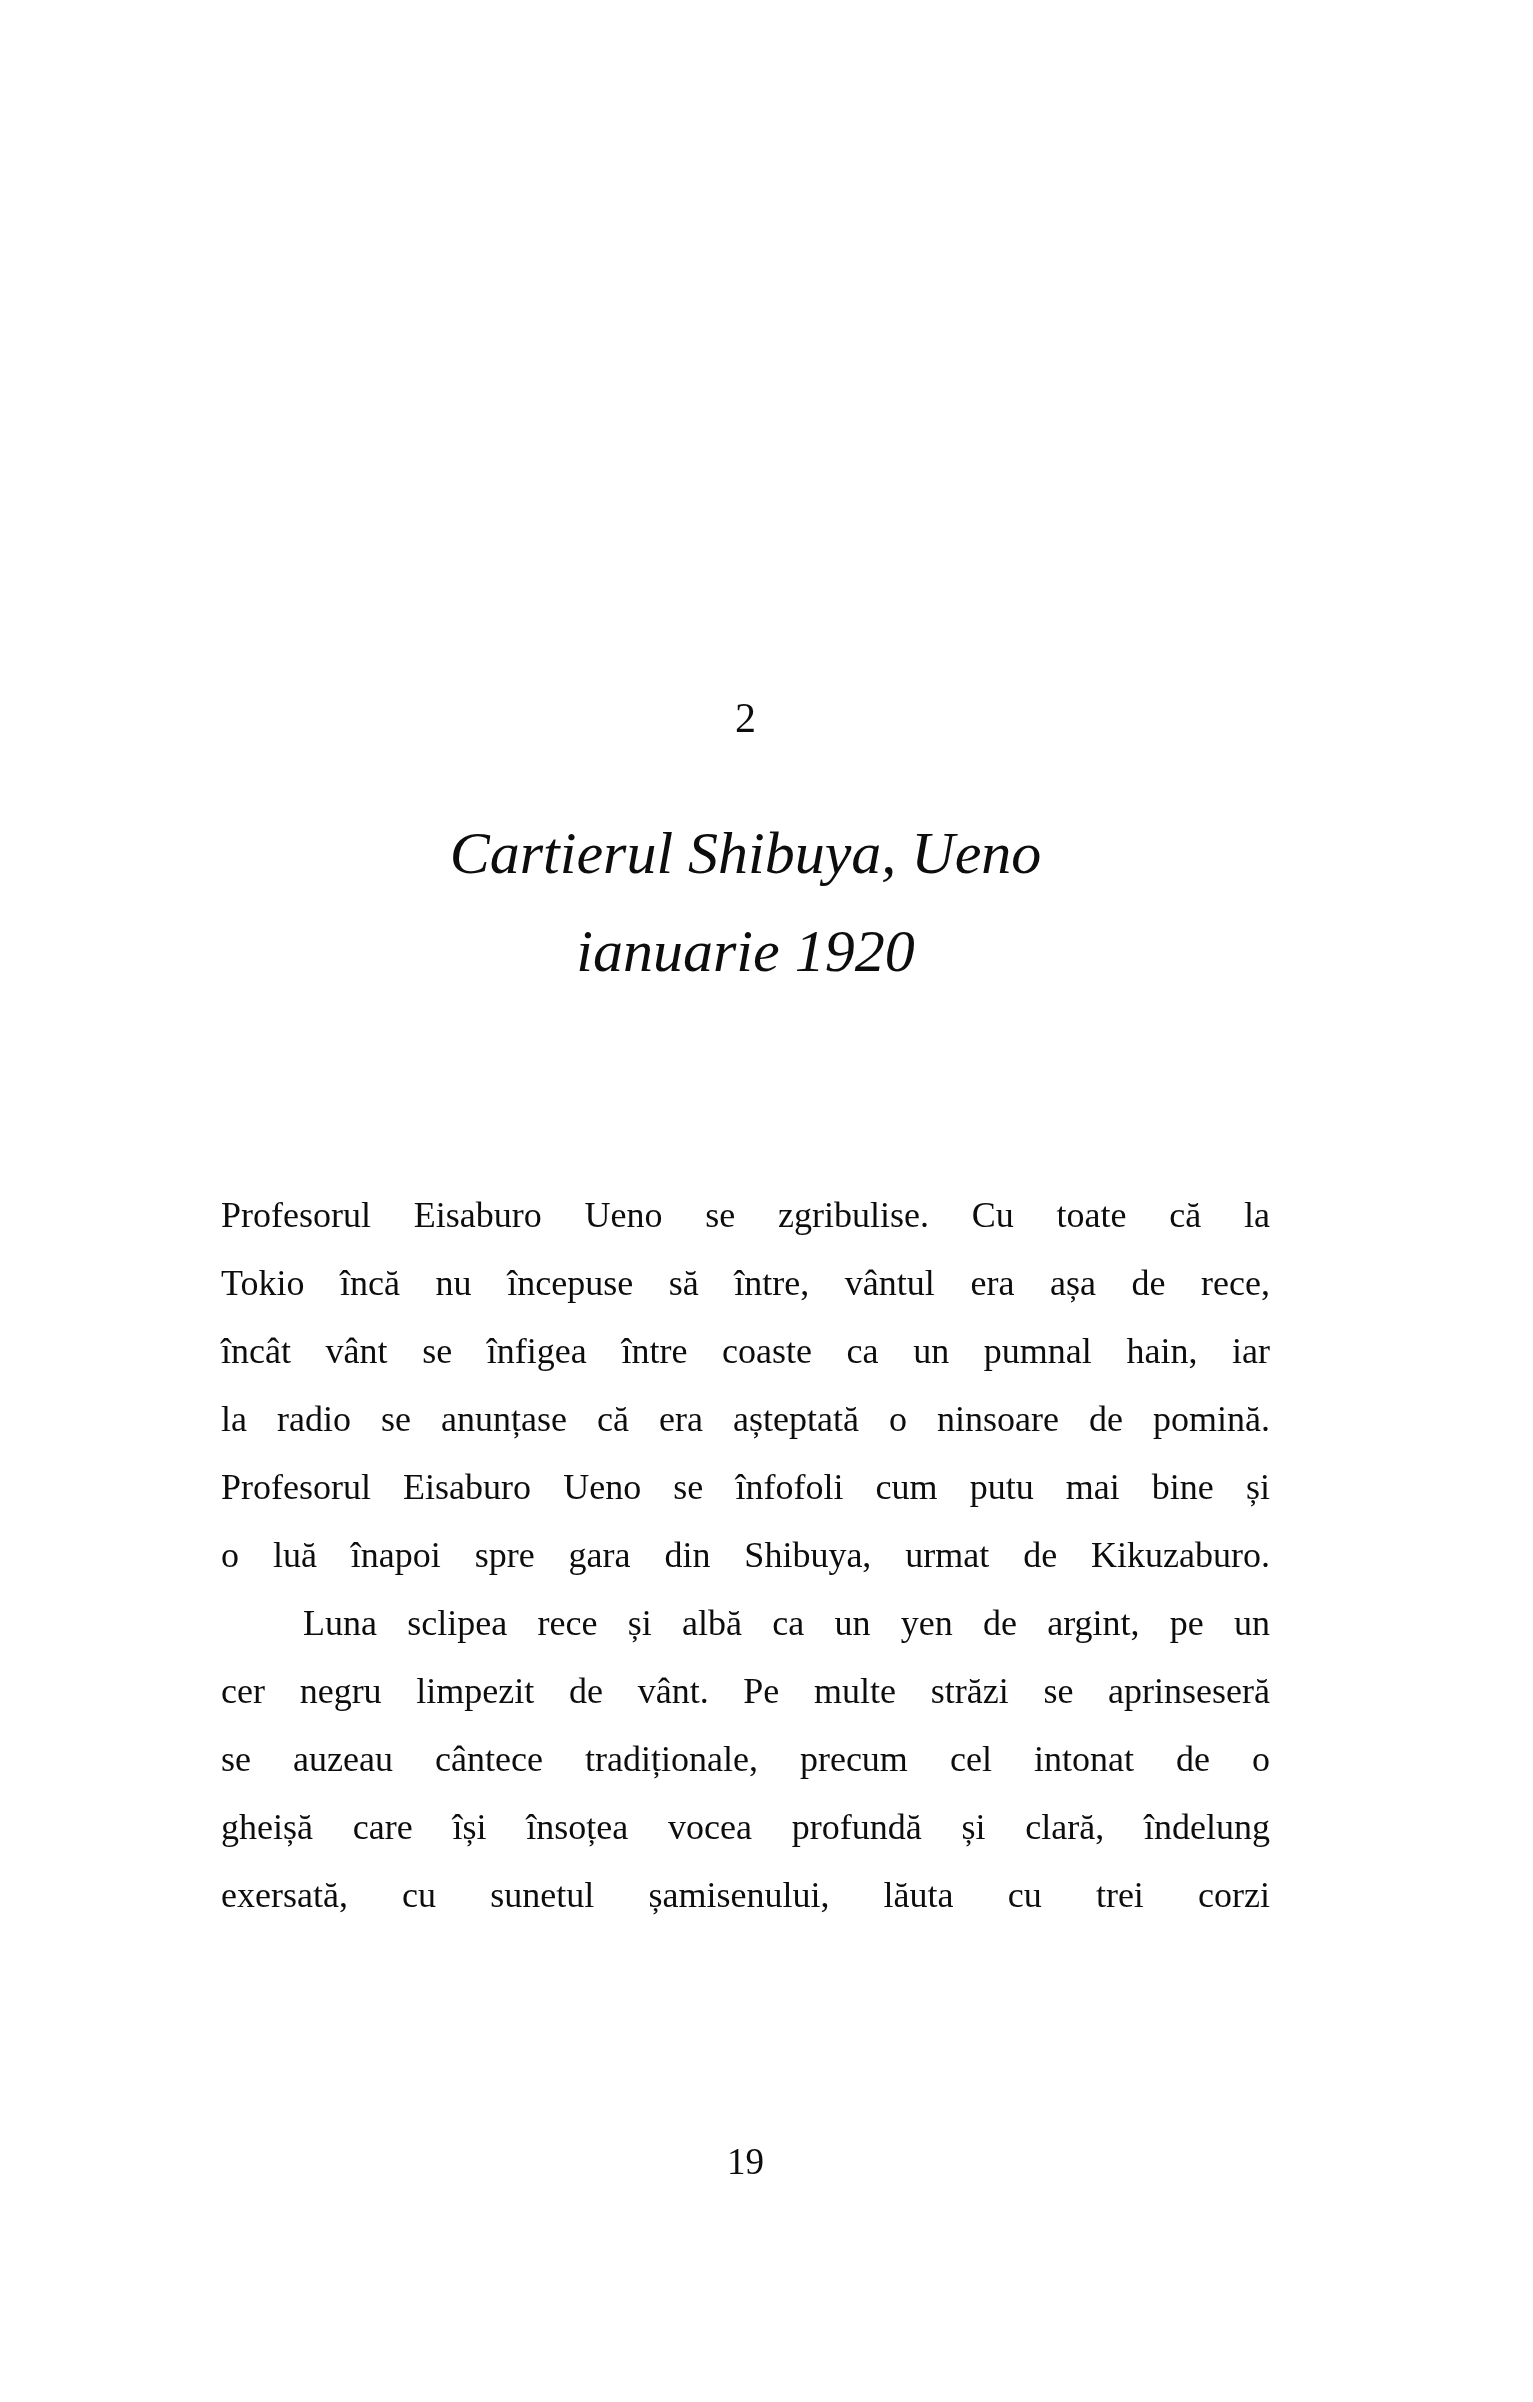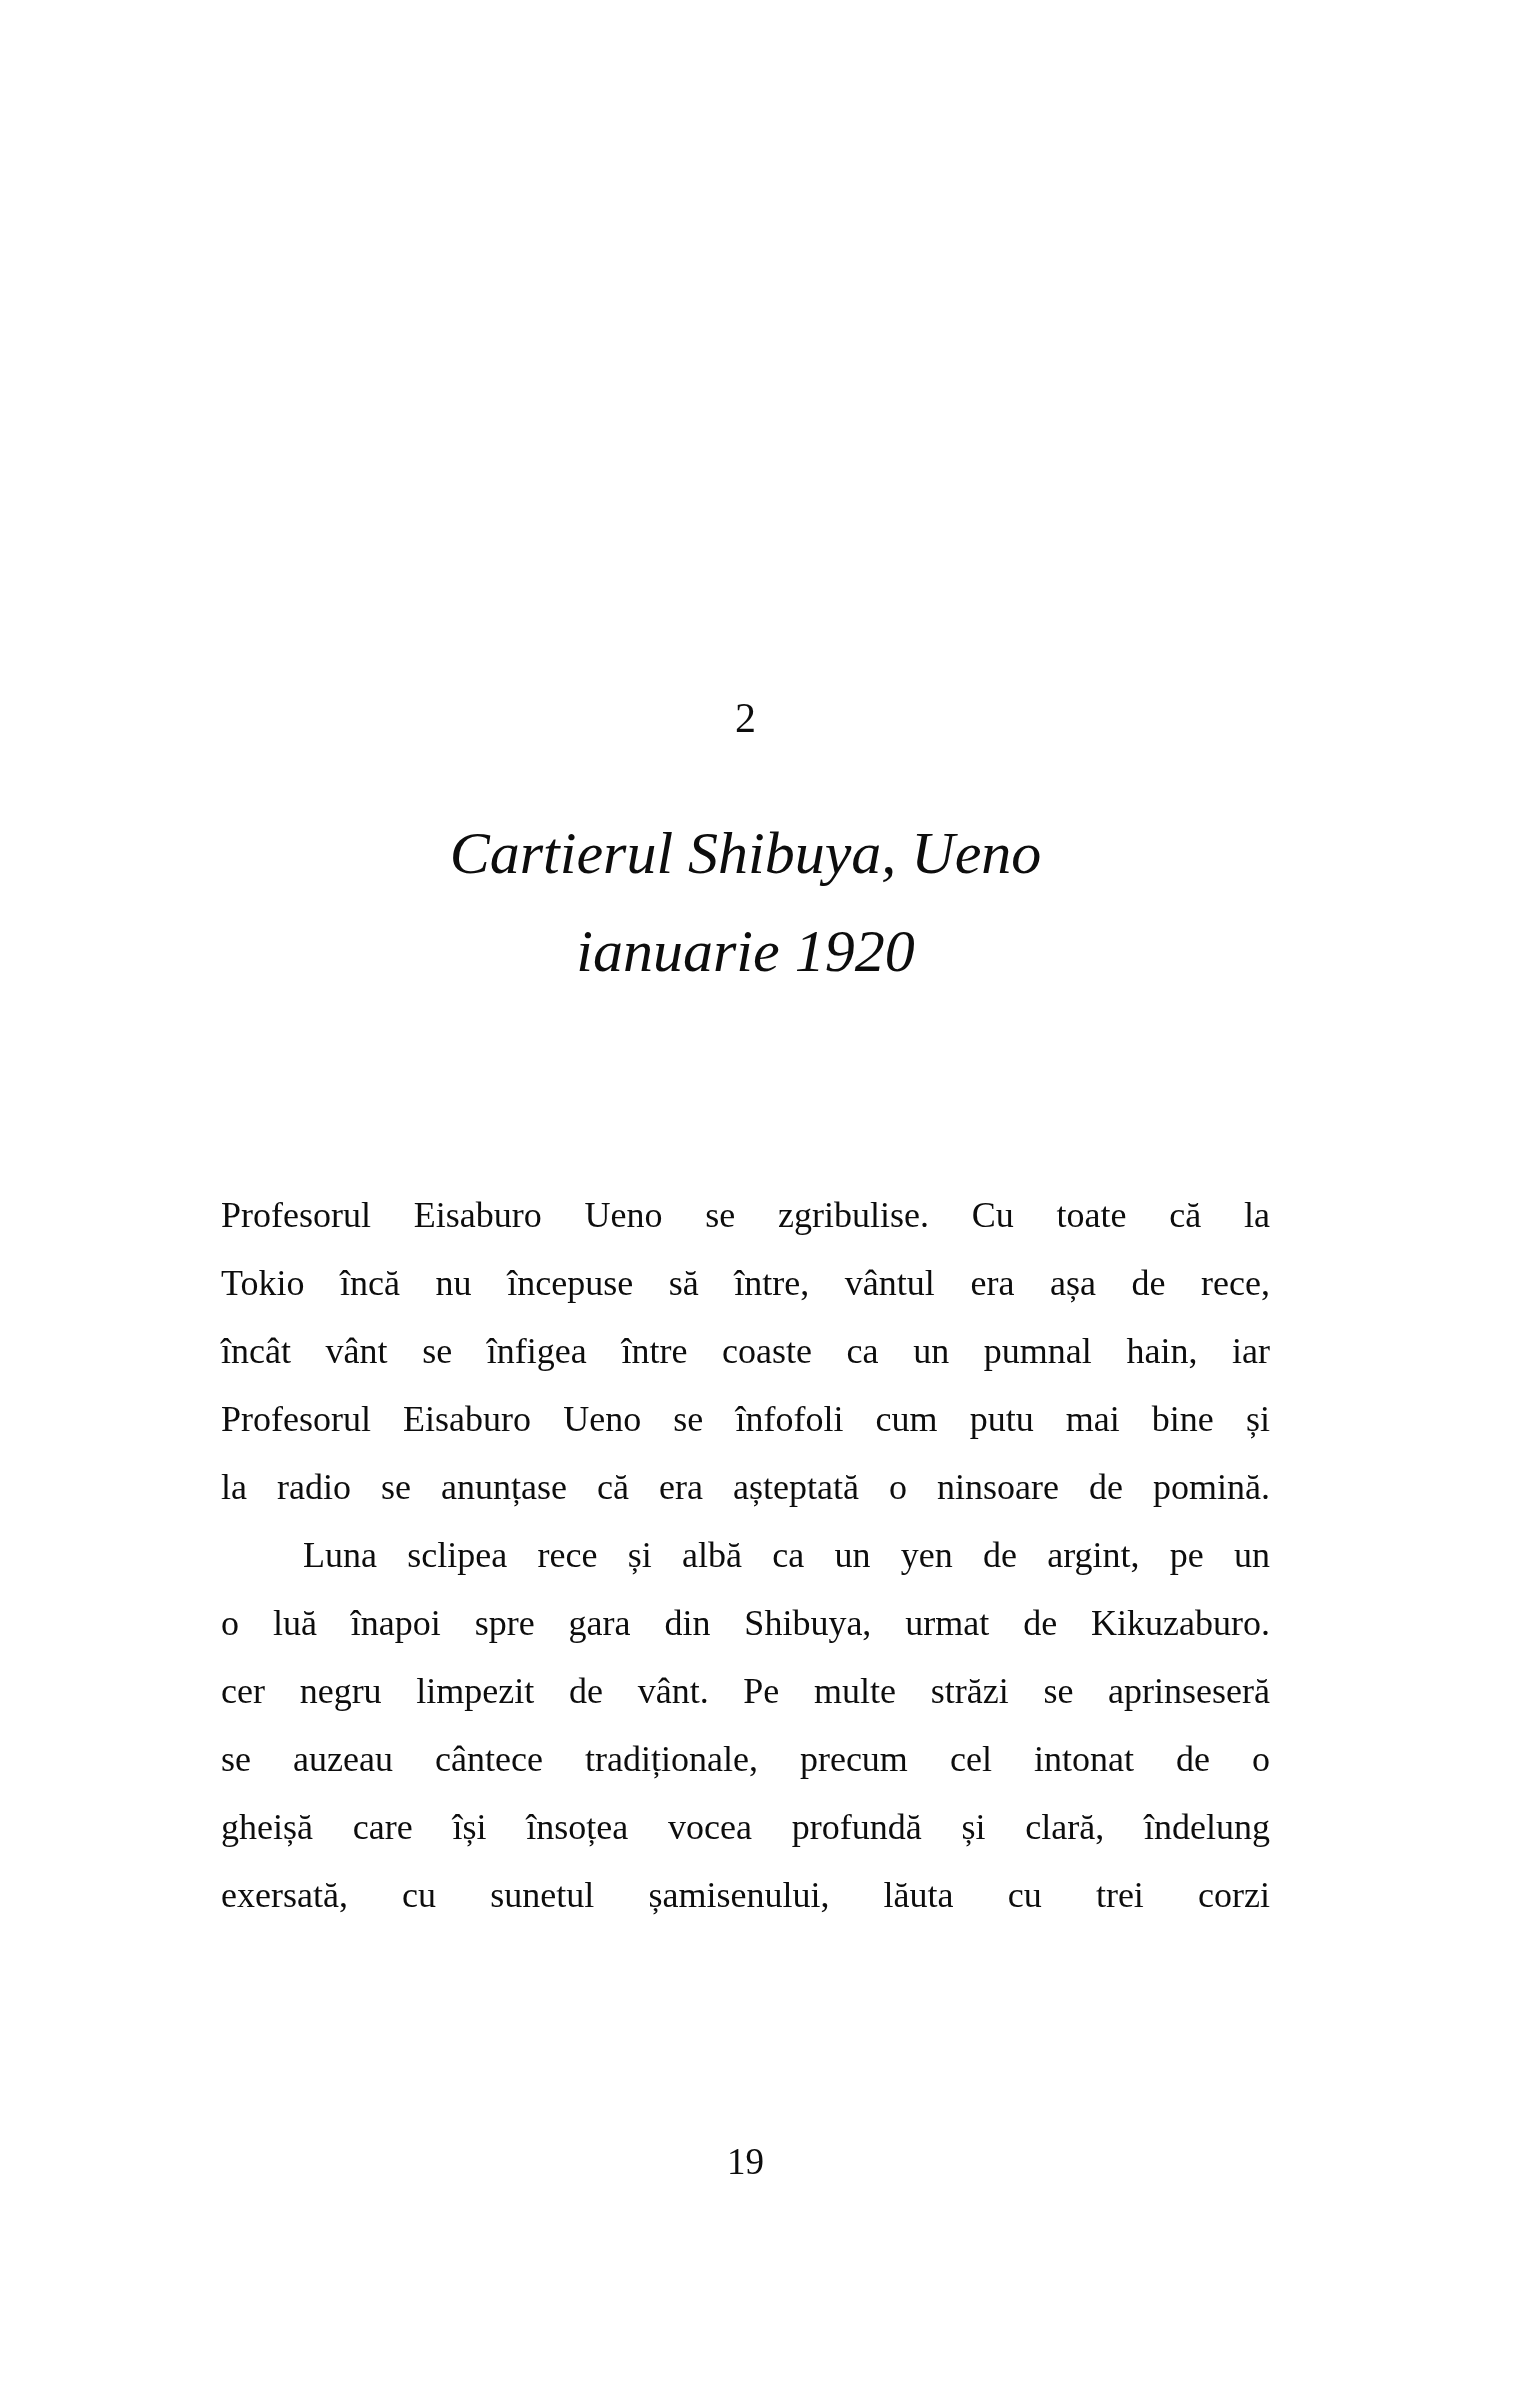--- a/index.html
+++ b/index.html
@@ -72,24 +72,24 @@
 
   <div class="chapter-title">
     <div>Cartierul Shibuya, Ueno</div>
     <div>ianuarie 1920</div>
   </div>
 
   <div class="body-text">
     <div class="line">Profesorul Eisaburo Ueno se zgribulise. Cu toate că la</div>
     <div class="line">Tokio încă nu începuse să între, vântul era așa de rece,</div>
     <div class="line">încât vânt se înfigea între coaste ca un pumnal hain, iar</div>
+    <div class="line">la radio se anunțase că era așteptată o ninsoare de pomină.</div>
     <div class="line">Profesorul Eisaburo Ueno se înfofoli cum putu mai bine și</div>
-    <div class="line">la radio se anunțase că era așteptată o ninsoare de pomină.</div>
+    <div class="line">o luă înapoi spre gara din Shibuya, urmat de Kikuzaburo.</div>
     <div class="line para-start">Luna sclipea rece și albă ca un yen de argint, pe un</div>
-    <div class="line">o luă înapoi spre gara din Shibuya, urmat de Kikuzaburo.</div>
     <div class="line">cer negru limpezit de vânt. Pe multe străzi se aprinseseră</div>
     <div class="line">se auzeau cântece tradiționale, precum cel intonat de o</div>
     <div class="line">gheișă care își însoțea vocea profundă și clară, îndelung</div>
     <div class="line">exersată, cu sunetul șamisenului, lăuta cu trei corzi</div>
   </div>
 
   <div class="page-number">19</div>
 
 </div>
 

